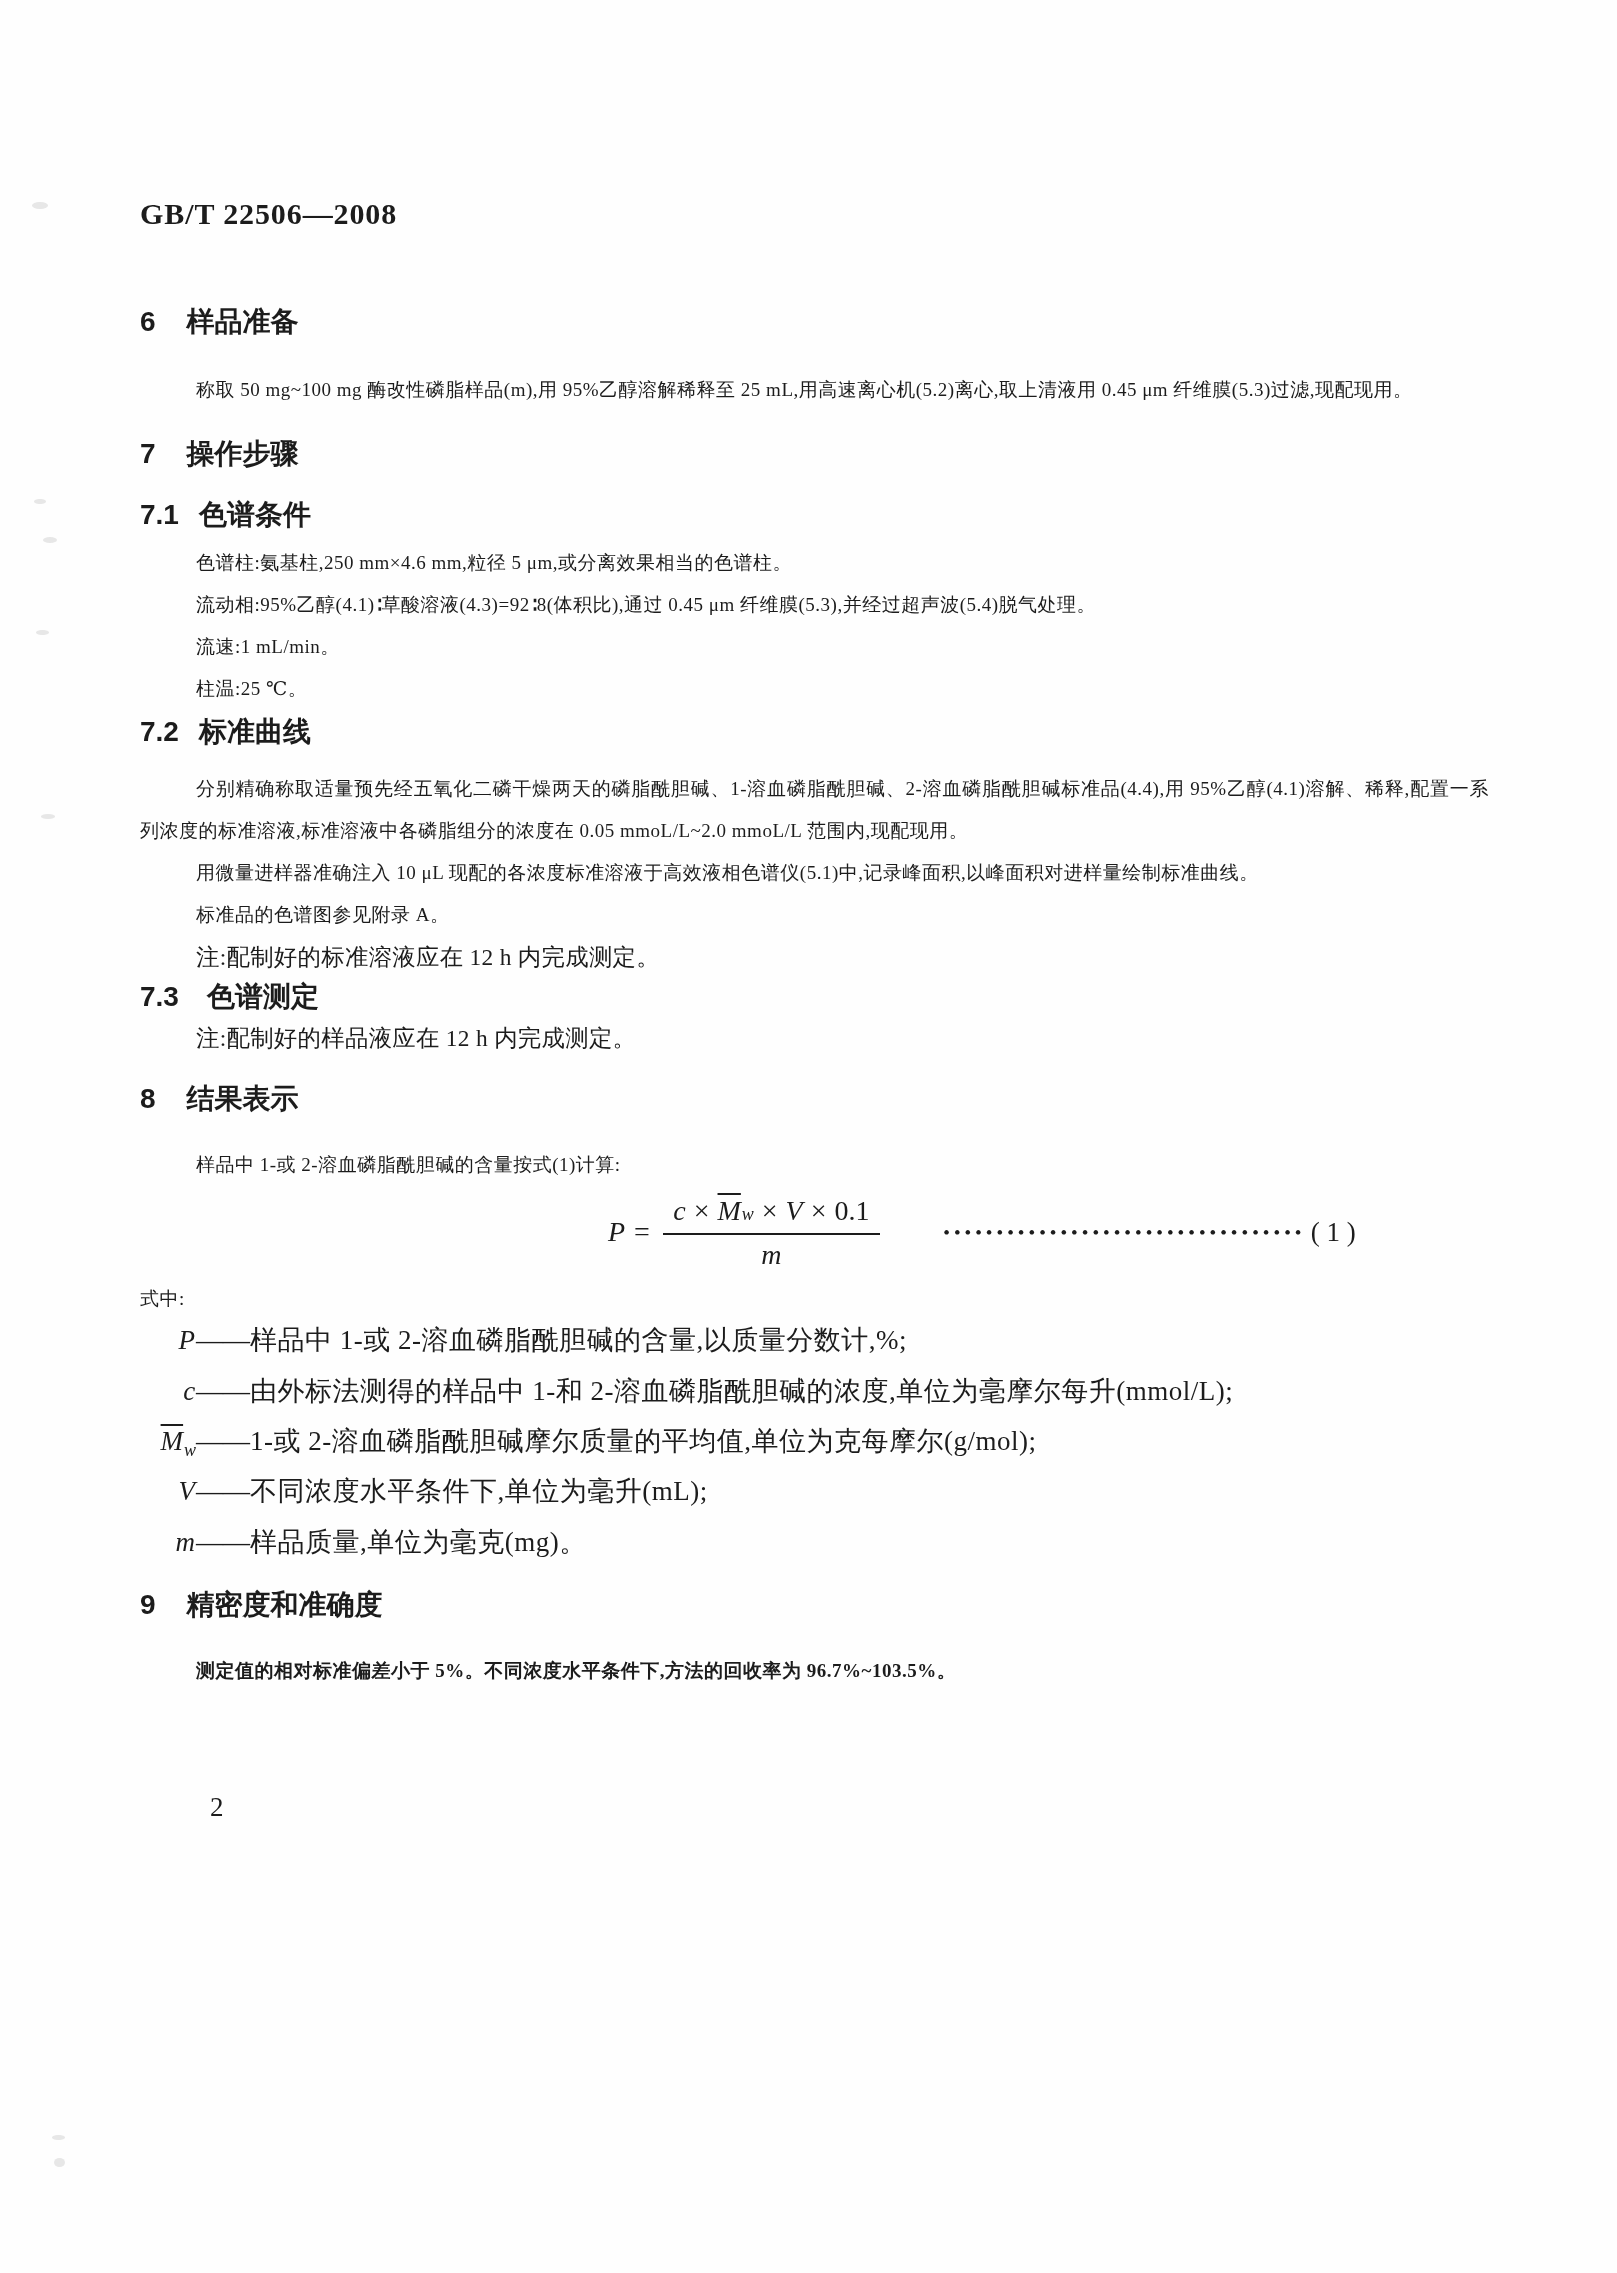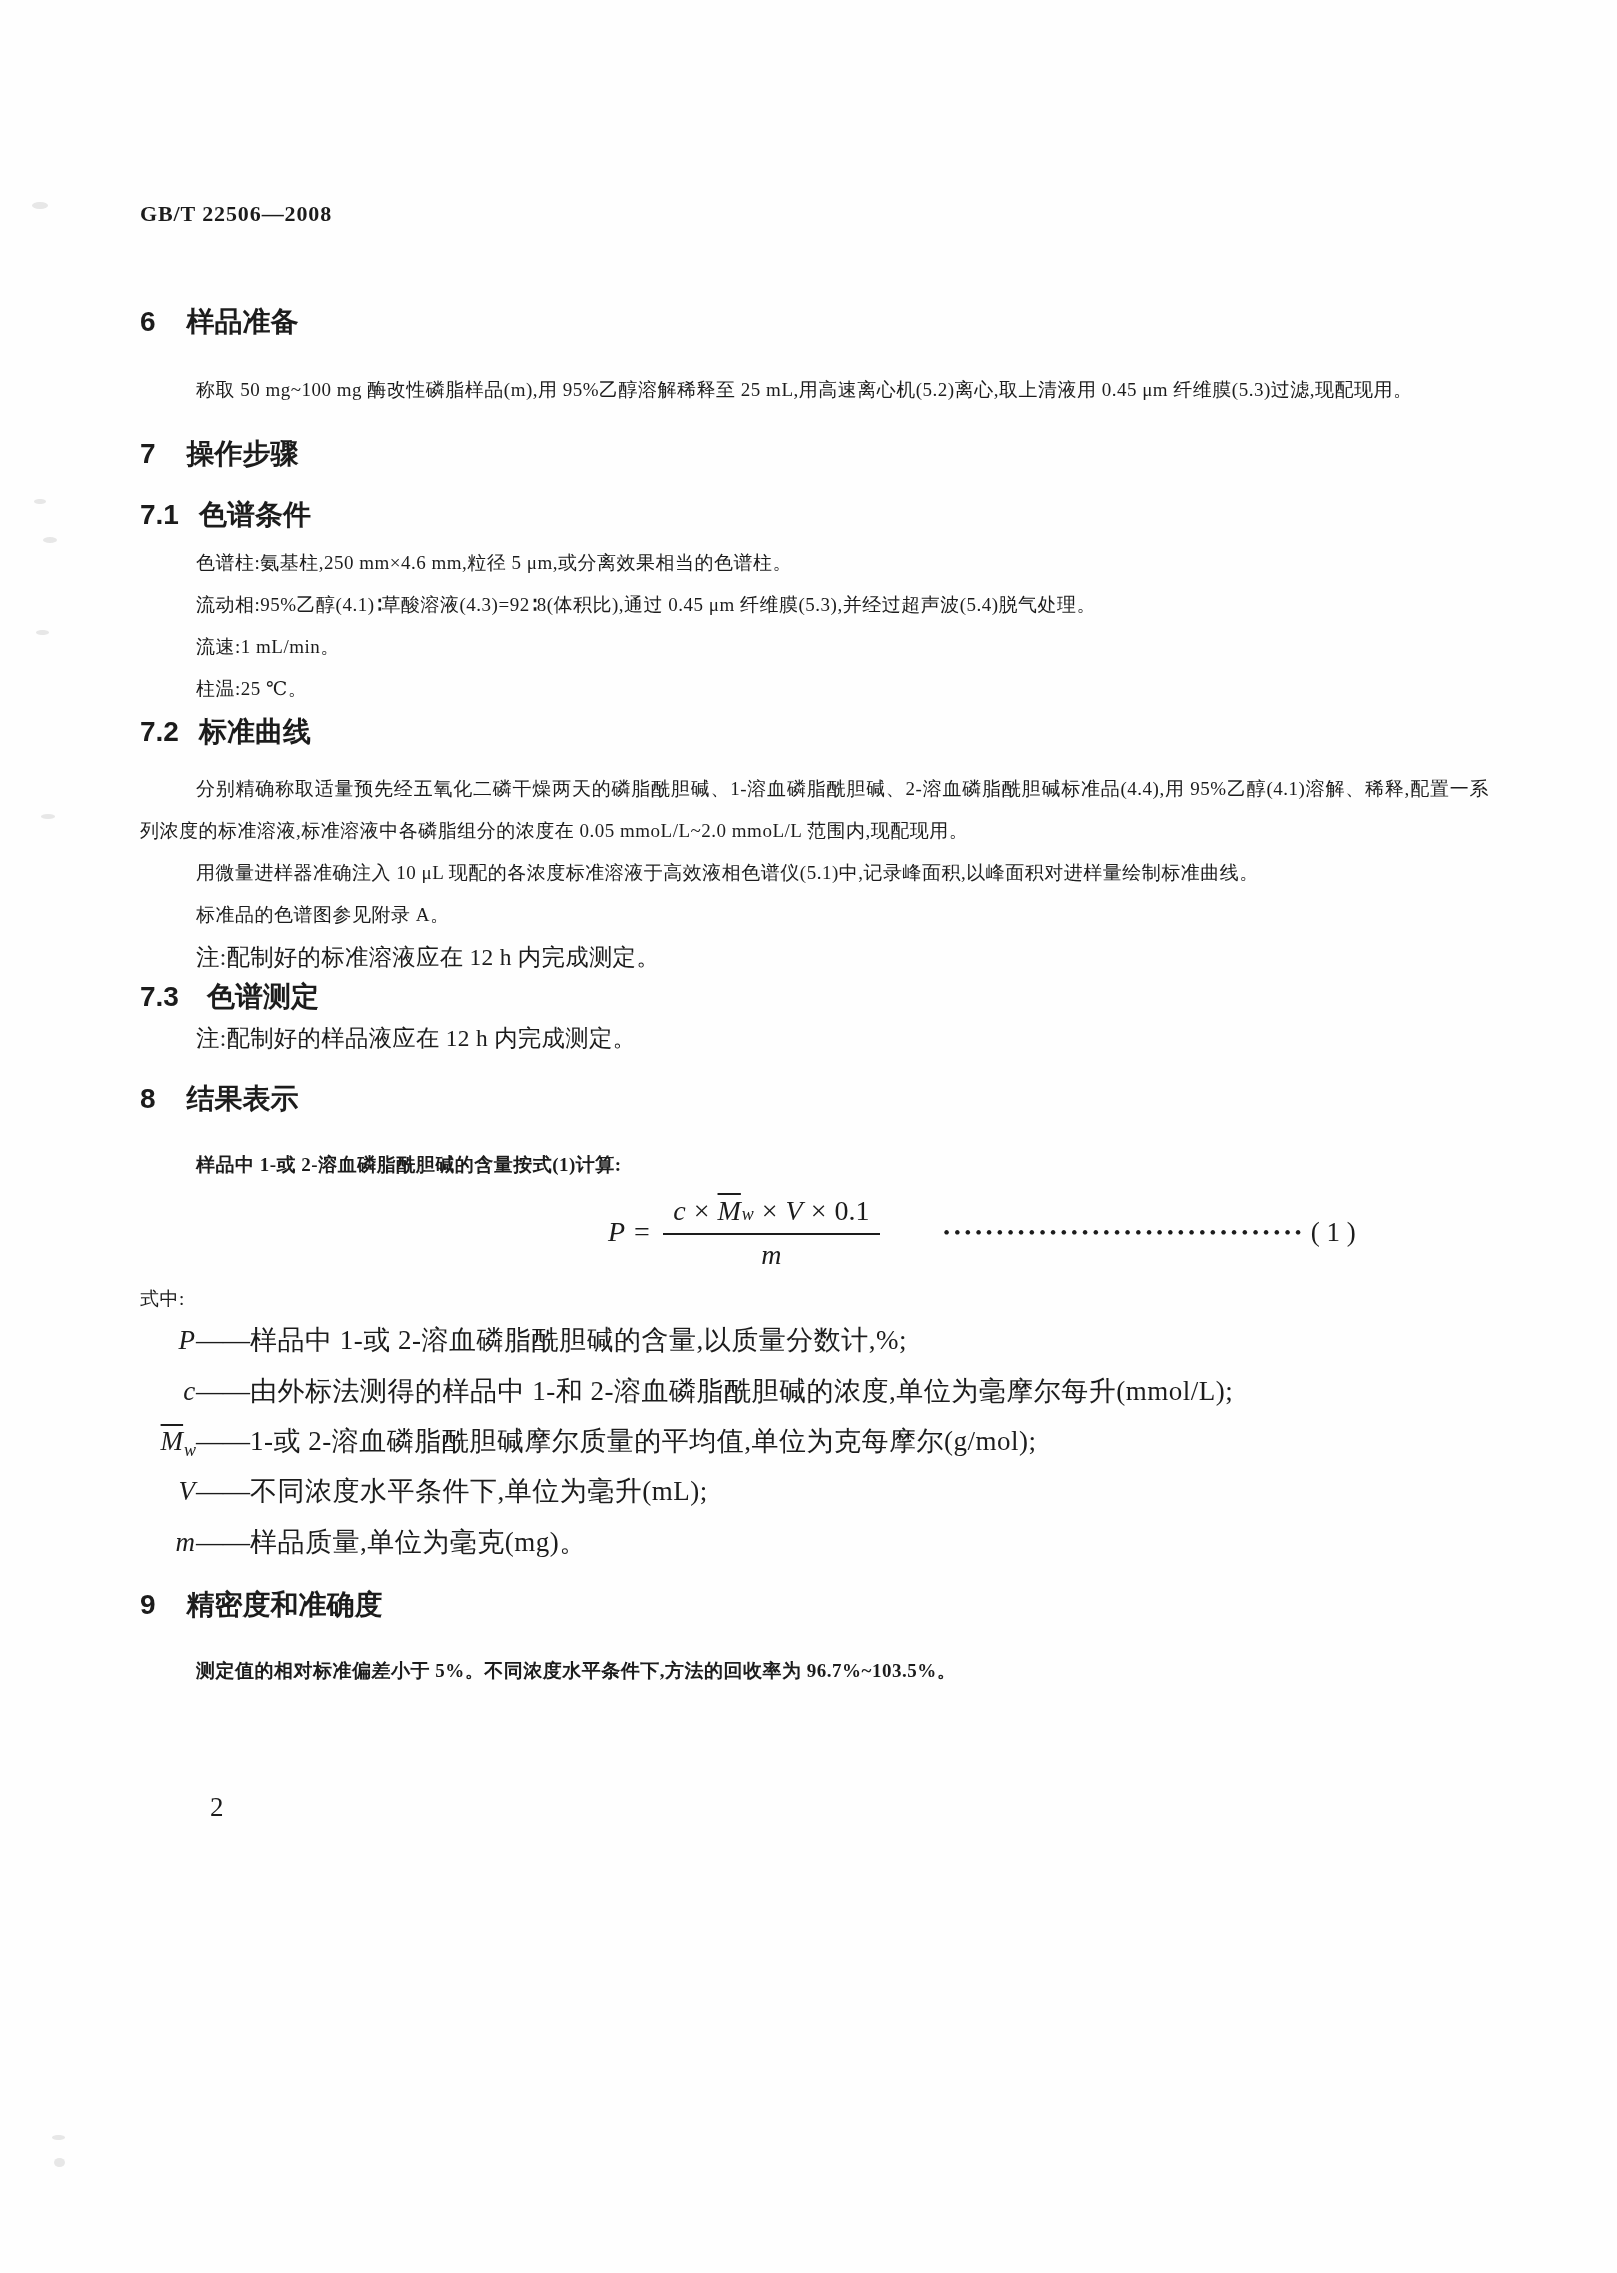--- a/index.html
+++ b/index.html
@@ -7,21 +7,21 @@
     position:relative;
     width:1617px; height:2274px;
     background:#fefefe;
     overflow:hidden;
     color:#1c1c1c;
     font-family:"Liberation Serif","DejaVu Serif",serif;
   }
   .content { padding:196px 128px 0 140px; }
 
   .doc-header {
-    font-size:22px; font-weight:bold; line-height:36px;
+    font-size:30px; font-weight:bold; line-height:36px;
     letter-spacing:0.9px;
     font-family:"Liberation Serif","DejaVu Serif",serif;
   }
 
   .h-sec {
     display:flex; align-items:baseline;
     font-family:"Liberation Sans","DejaVu Sans",sans-serif;
     font-weight:700; font-size:28px; line-height:36px;
     margin:0;
   }
@@ -39,21 +39,21 @@
   }
 
   .mt-h6    { margin-top:72px; }
   .mt-p6    { margin-top:29px; }
   .mt-h7    { margin-top:25px; }
   .mt-h71   { margin-top:25px; margin-bottom:9px; }
   .mt-h72   { margin-top:3.6px;  margin-bottom:18px; }
   .mt-h73   { margin-top:3.6px;  margin-bottom:5.4px;gap:8px; }
   .mt-note  { margin-top:3.6px;  margin-bottom:1.8px; }
   .mt-h8    { margin-top:25px; margin-bottom:27px; }
-  .mt-intro { margin-top:7.2px;font-weight:bold; }
+  .mt-intro { margin-top:7.2px; }
   .mt-h9    { margin-top:14.4px; margin-bottom:27px; }
   .mt-p9    { margin-top:7px;font-weight:bold; }
 
   
   .formula-row {
     display:flex; align-items:center;
     margin:9px 0 9px 468px;
     font-size:28px; line-height:1;
   }
   .sym { font-style:italic; font-family:"Liberation Serif","DejaVu Serif",serif; }

